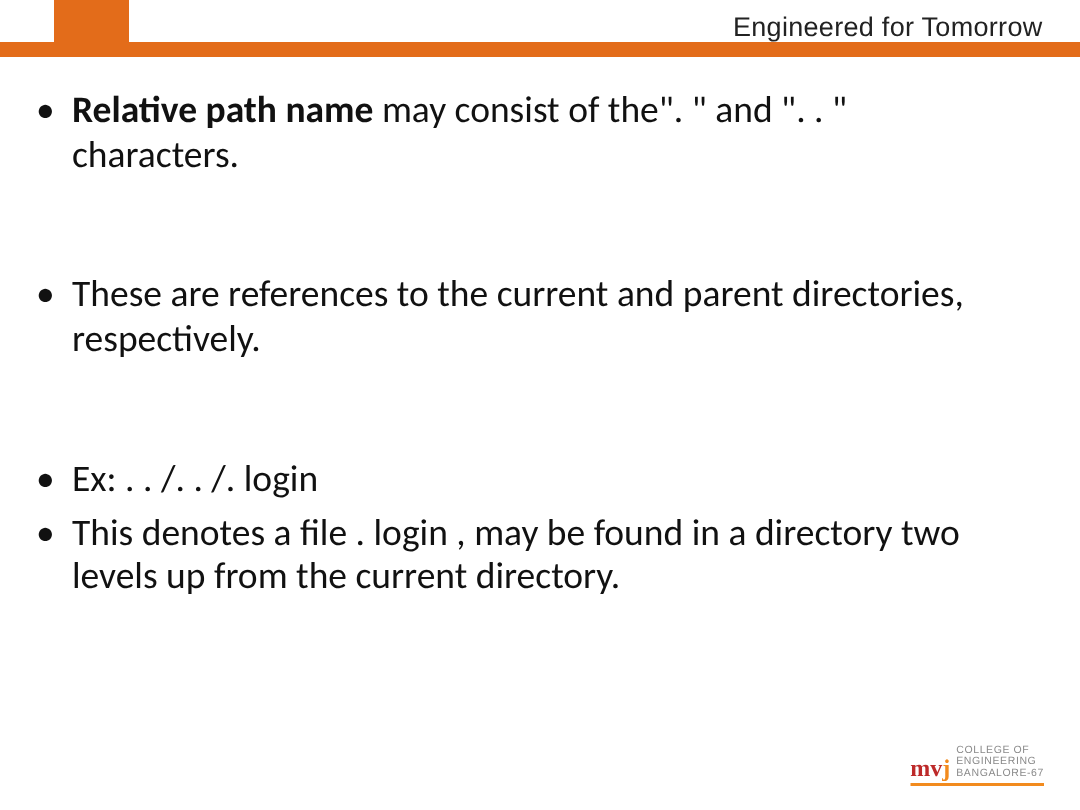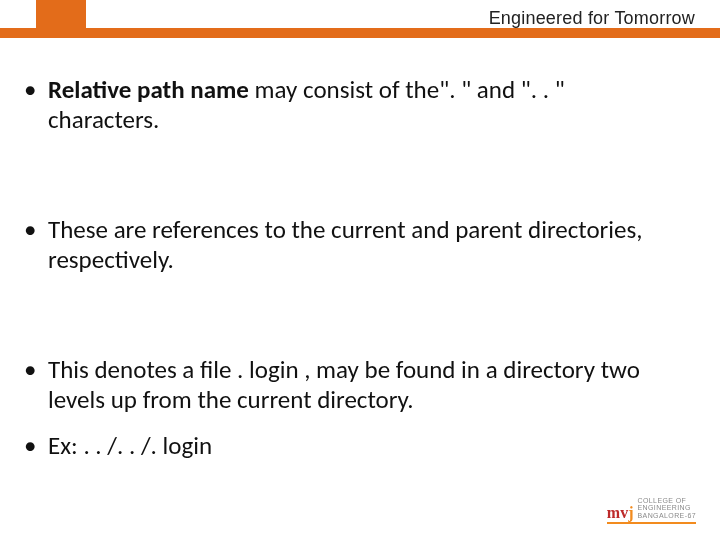--- a/index.html
+++ b/index.html
@@ -50,21 +50,20 @@
   }
   ul.bullets {
     list-style: none;
     padding: 0;
     margin: 0;
   }
   ul.bullets > li {
     position: relative;
     padding-left: 28px;
     margin-bottom: 6px;
-    margin-top: 17px;
   }
   ul.bullets > li::before {
     content: "•";
     position: absolute;
     left: 4px;
     top: 0;
     font-size: 25px;
     color: #111;
   }
   .gap-large { height: 58px; }
@@ -122,24 +121,24 @@
   </ul>
   <div class="gap-large"></div>
   <ul class="bullets">
     <li>
       <span>These are references to the current and parent directories, respectively.</span>
     </li>
   </ul>
   <div class="gap-large"></div>
   <ul class="bullets">
     <li>
-      <span>This denotes a file . login , may be found in a directory two levels up from the current directory.</span>
+      <span>Ex:  . . /. . /. login</span>
     </li>
     <li>
-      <span>Ex:  . . /. . /. login</span>
+      <span>This denotes a file . login , may be found in a directory two levels up from the current directory.</span>
     </li>
   </ul>
 </div>
 
 <div class="logo">
   <span class="logo-mark">
     <span>m</span><span>v</span><span class="j">j</span>
   </span>
   <span class="logo-text">
     <span>COLLEGE OF</span>

